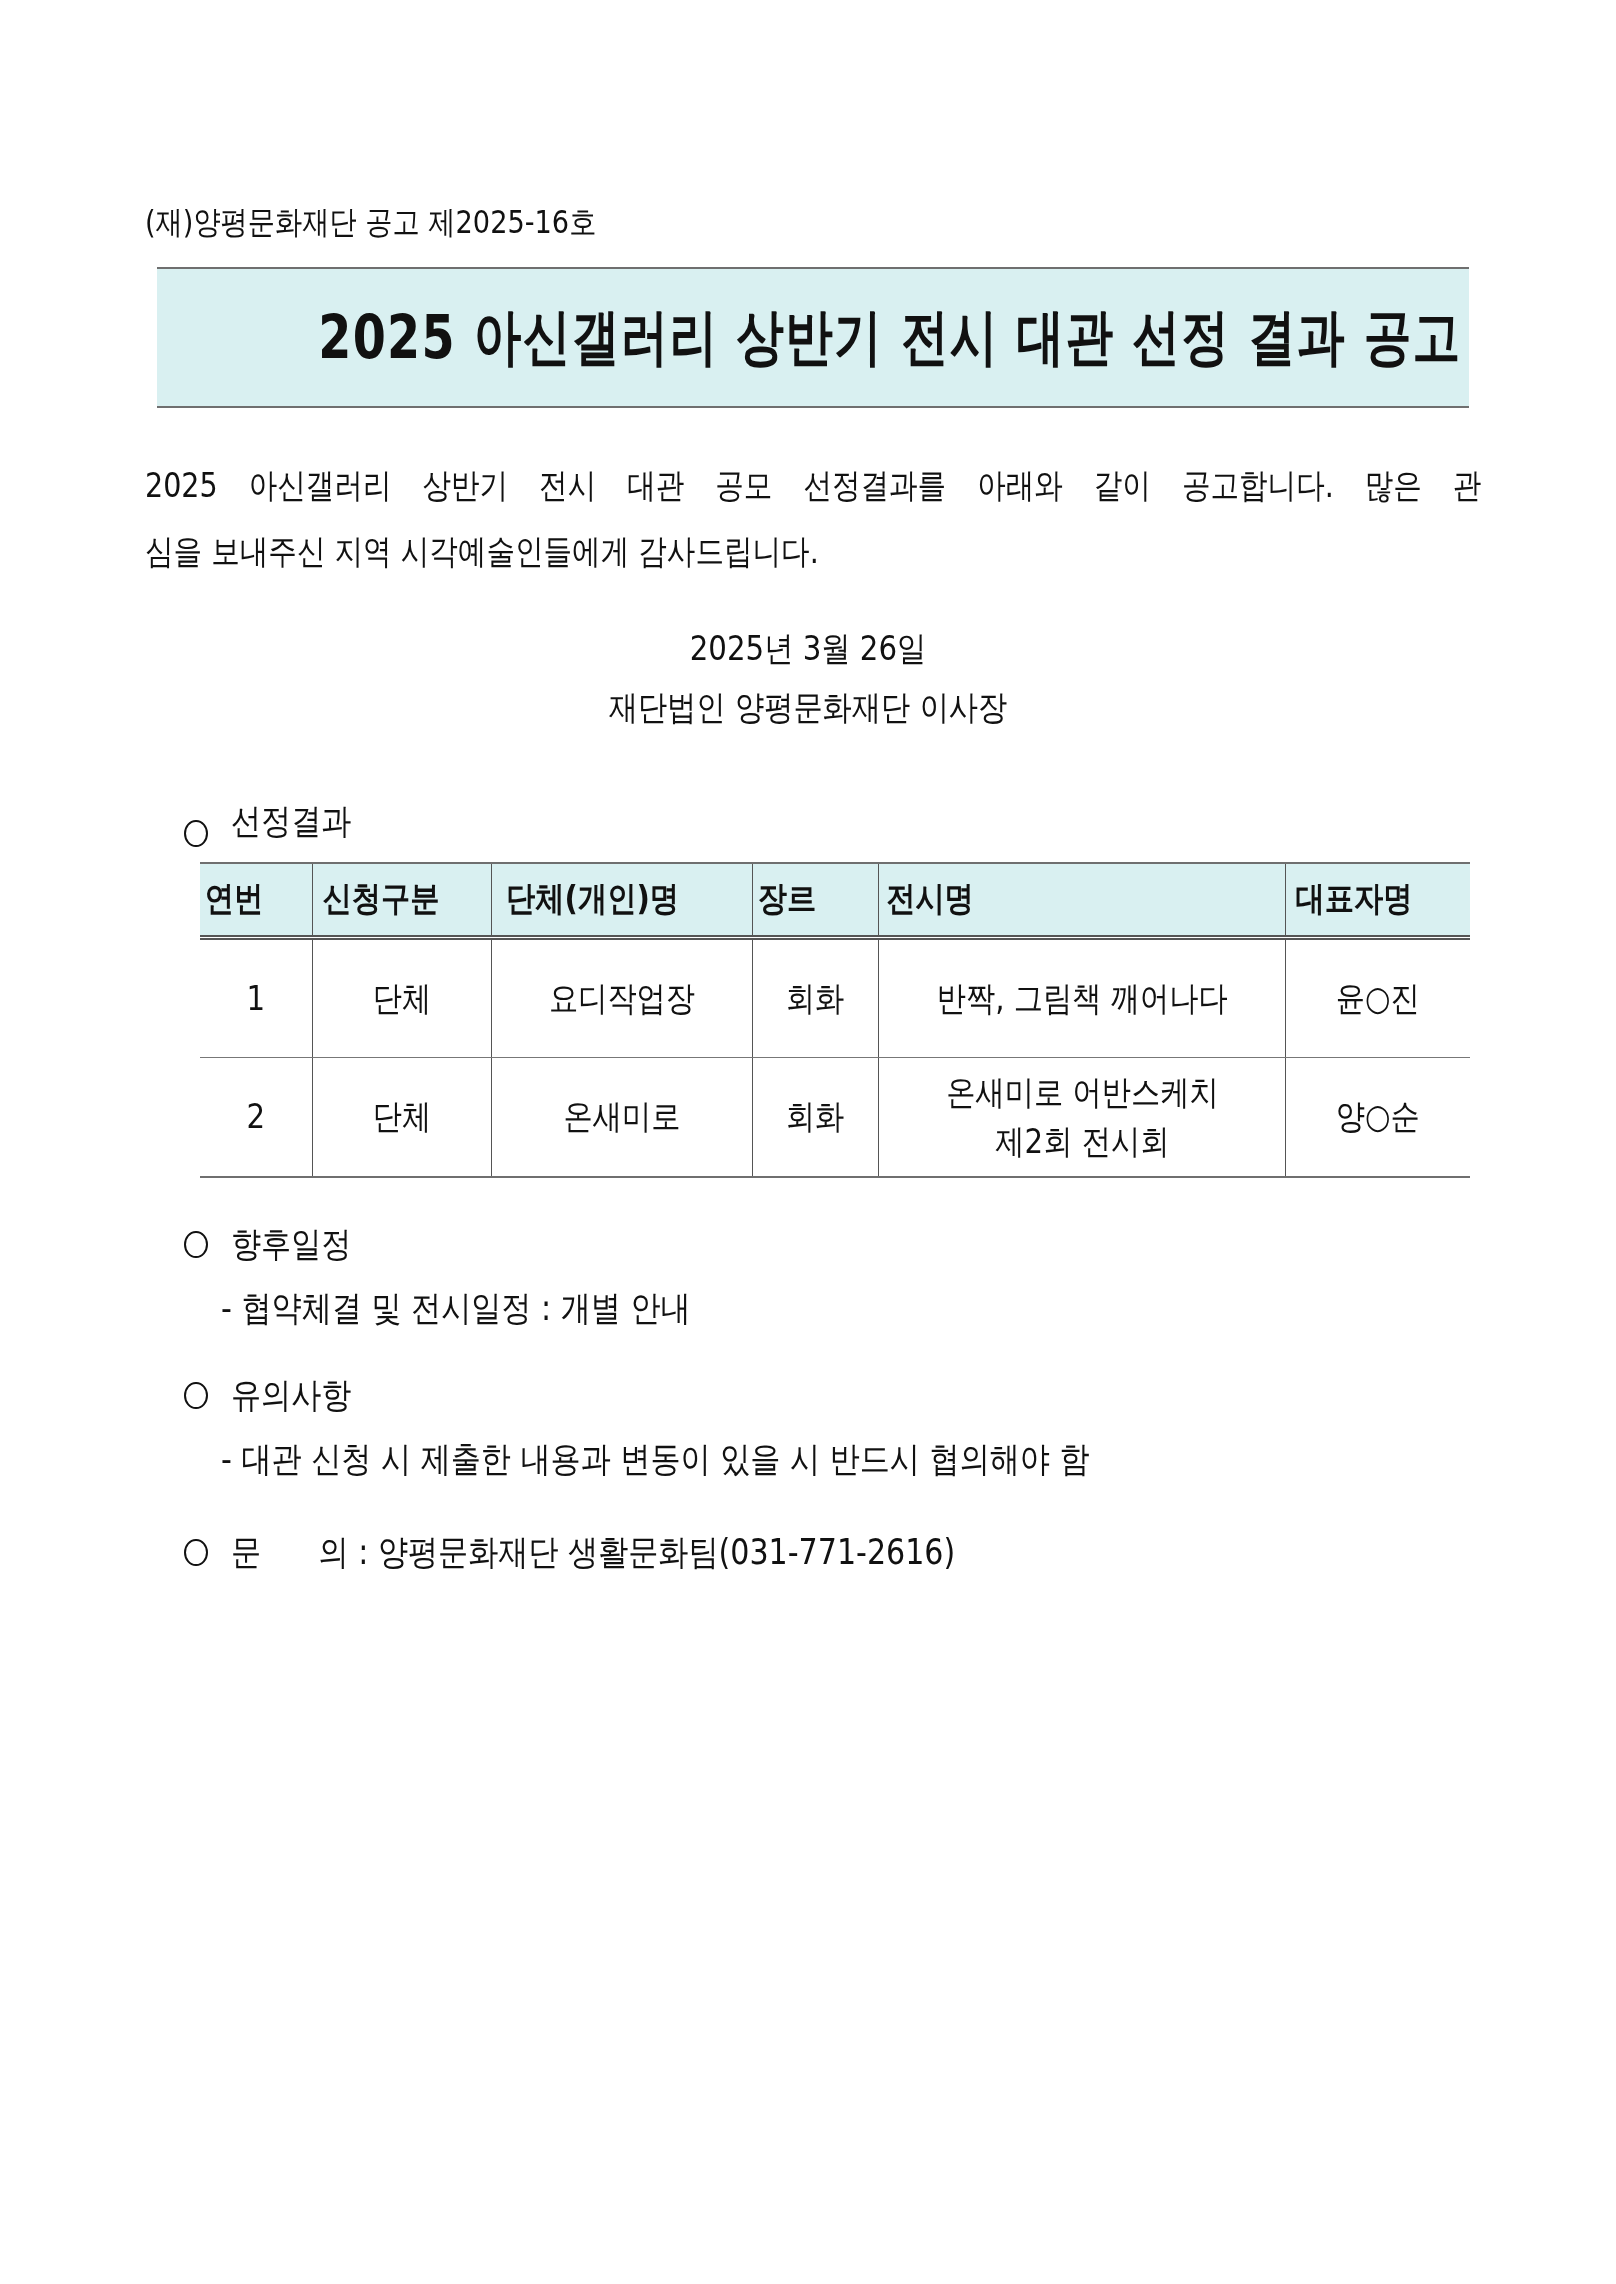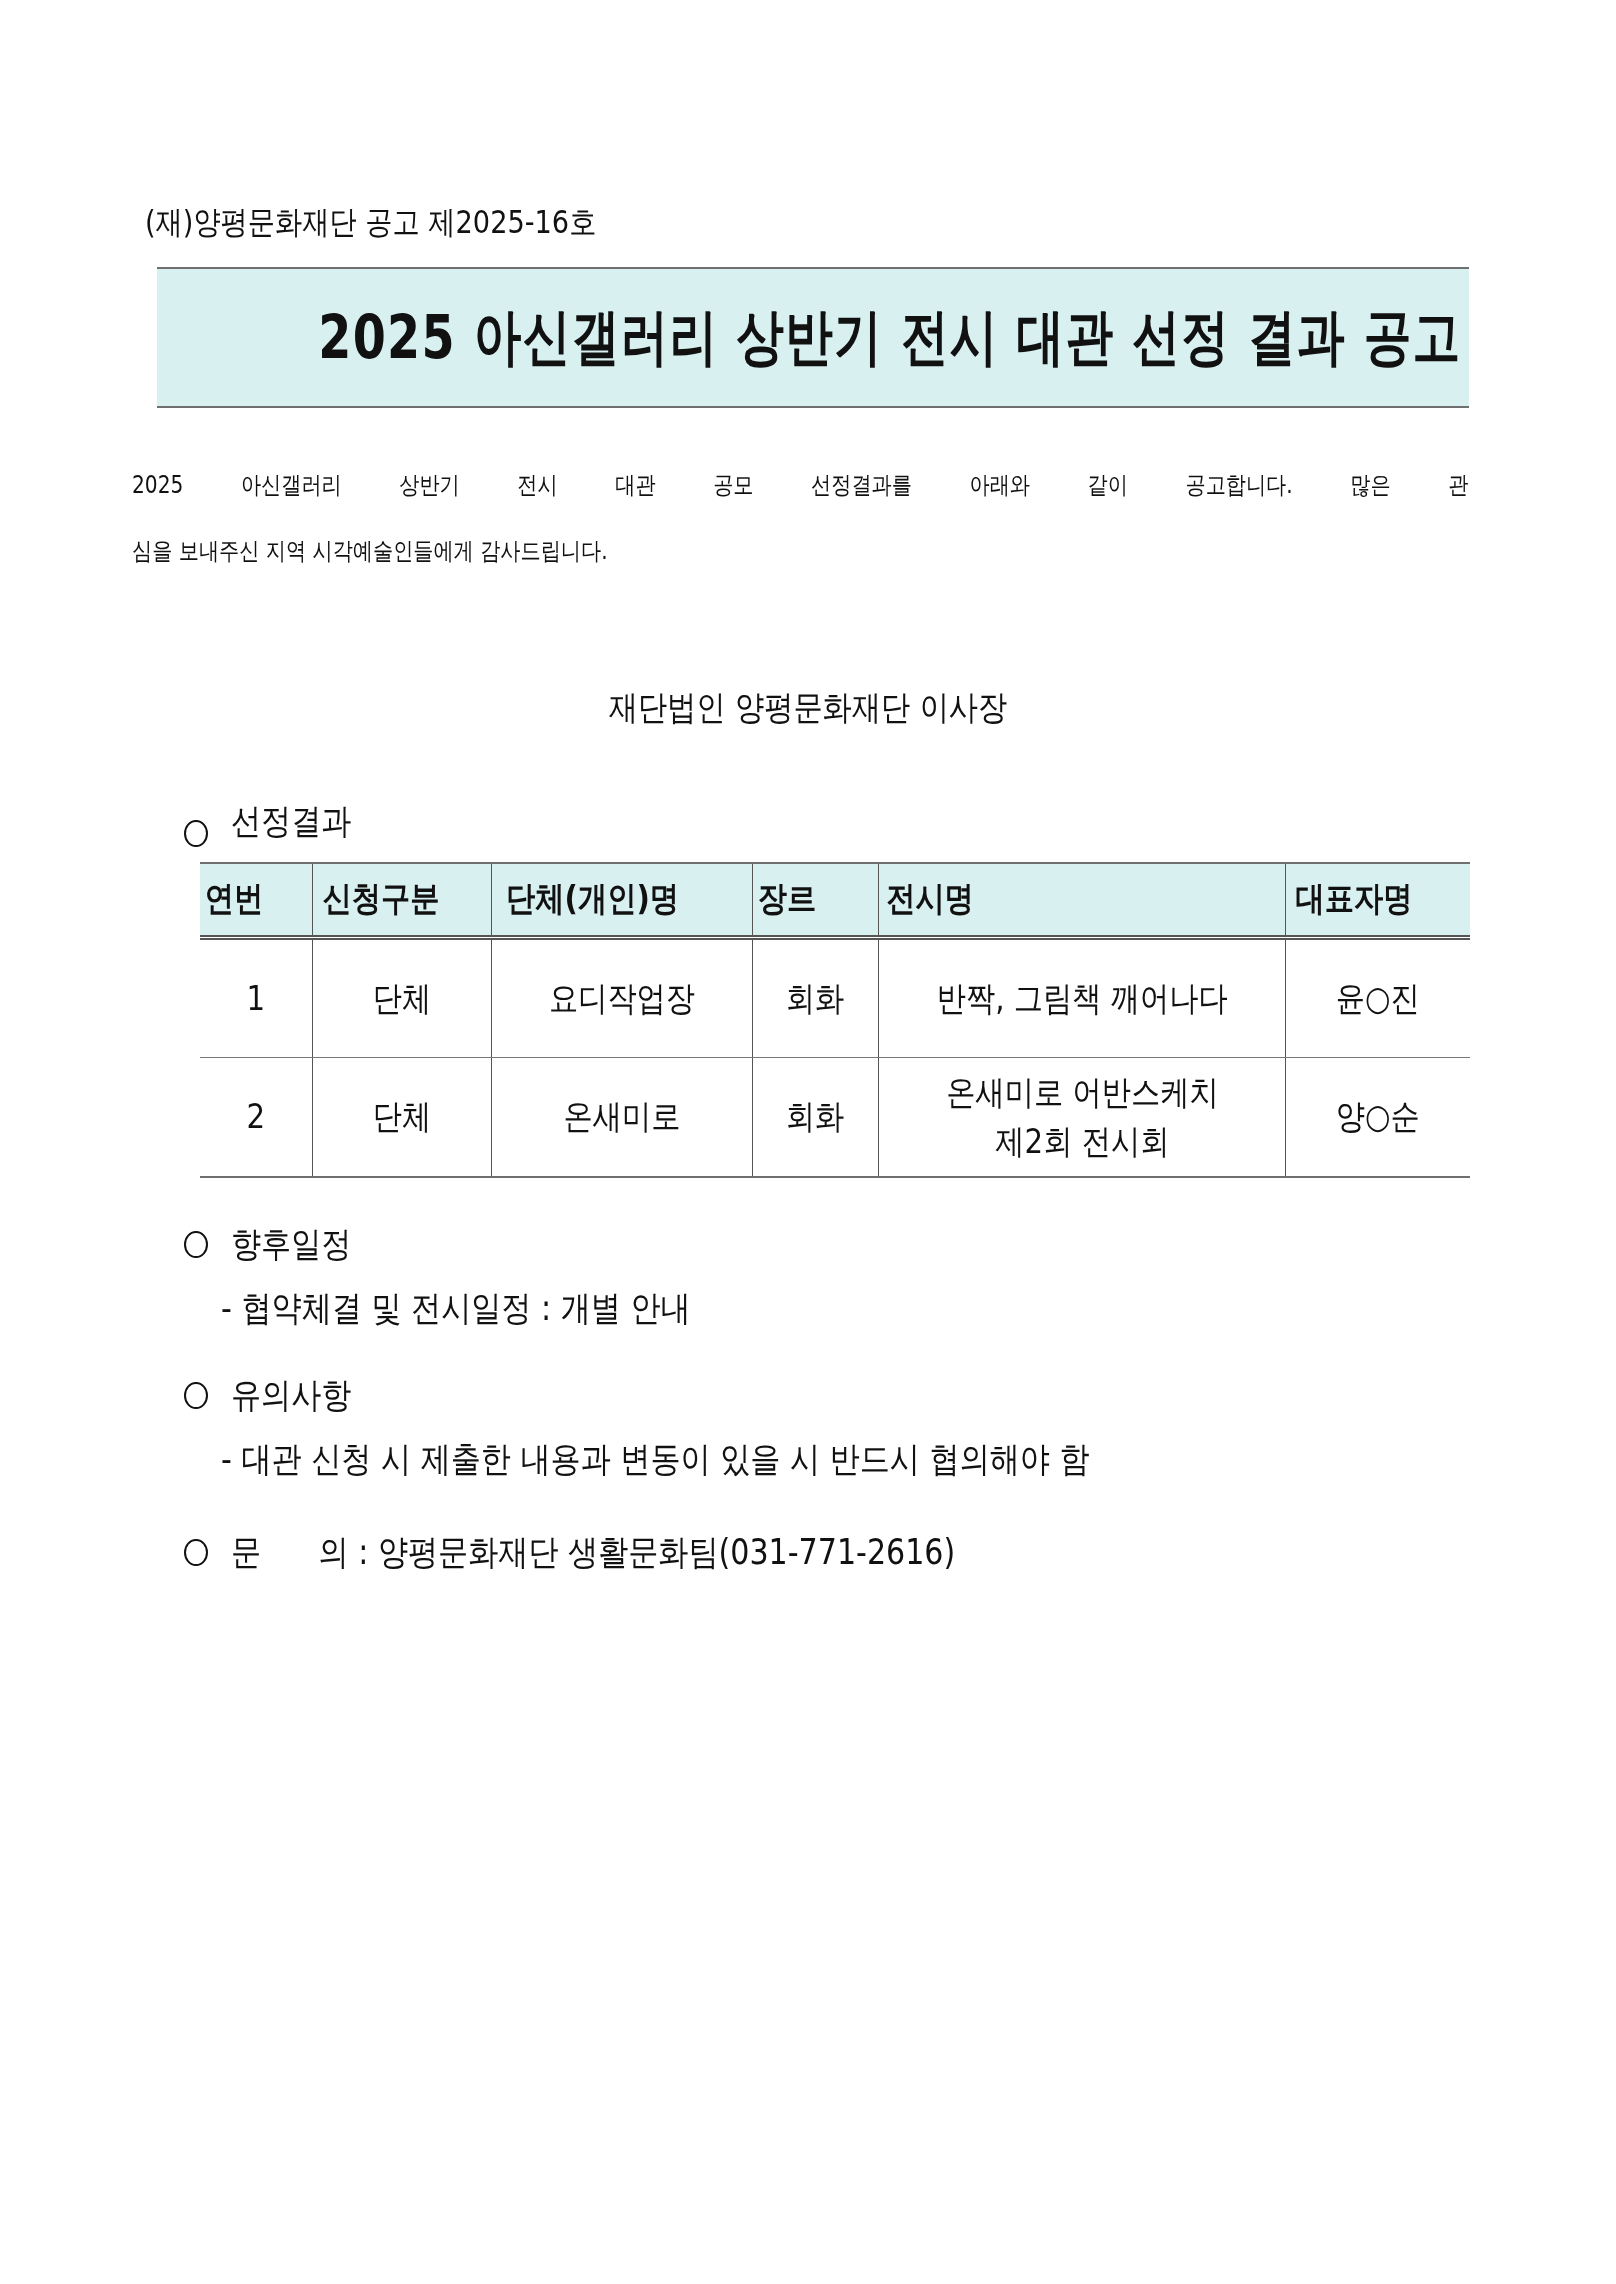--- a/index.html
+++ b/index.html
@@ -26,22 +26,22 @@
       border-bottom: 2.5px solid #6f6f6f;
       display: flex; align-items: center; justify-content: flex-start;
     }
     .title-text {
       font-size: 61px; font-weight: bold; white-space: nowrap;
       transform: scaleX(0.78); transform-origin: center center;
       letter-spacing: 1.7px;
     }
 
     .intro {
-      position: absolute; left: 132px; top: 439px; width: 1339px;
-      font-size: 24px; line-height: 66px;
+      position: absolute; left: 145px; top: 439px; width: 1339px;
+      font-size: 34px; line-height: 66px;
     }
     .intro-line {
       white-space: nowrap;
       transform: scaleX(0.84); transform-origin: left center;
       display: block;
     }
     .intro-line.justify { width: 1591px; display: flex; justify-content: space-between; }
     .intro-line.justify span { display: inline-block; }
 
     .sign {
@@ -135,20 +135,23 @@
       <span>선정결과를</span>
       <span>아래와</span>
       <span>같이</span>
       <span>공고합니다.</span>
       <span>많은</span>
       <span>관</span>
     </div>
     <div class="intro-line">심을 보내주신 지역 시각예술인들에게 감사드립니다.</div>
   </div>
 
+  <div class="sign" style="top:606px;">
+    <span class="sign-line">2025년 3월 26일</span>
+  </div>
   <div class="sign" style="top:665px;">
     <span class="sign-line">재단법인 양평문화재단 이사장</span>
   </div>
 
   <div class="section-heading" style="top:783px;align-items:flex-end;">
     <span class="bullet"></span>
     <span class="label">선정결과</span>
   </div>
 
   <table class="results">

